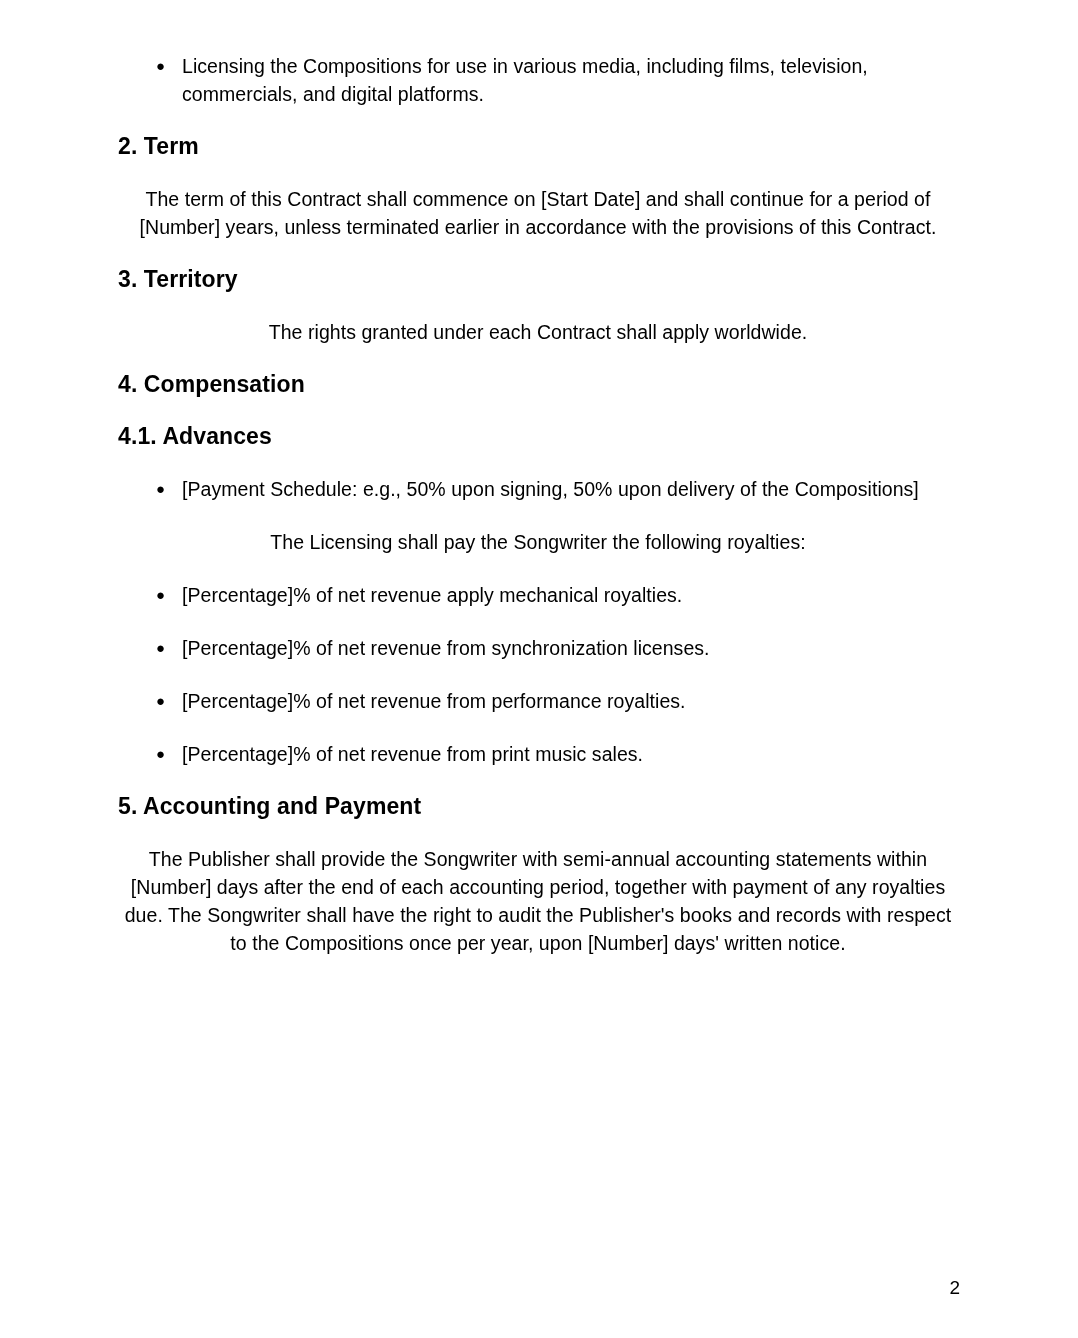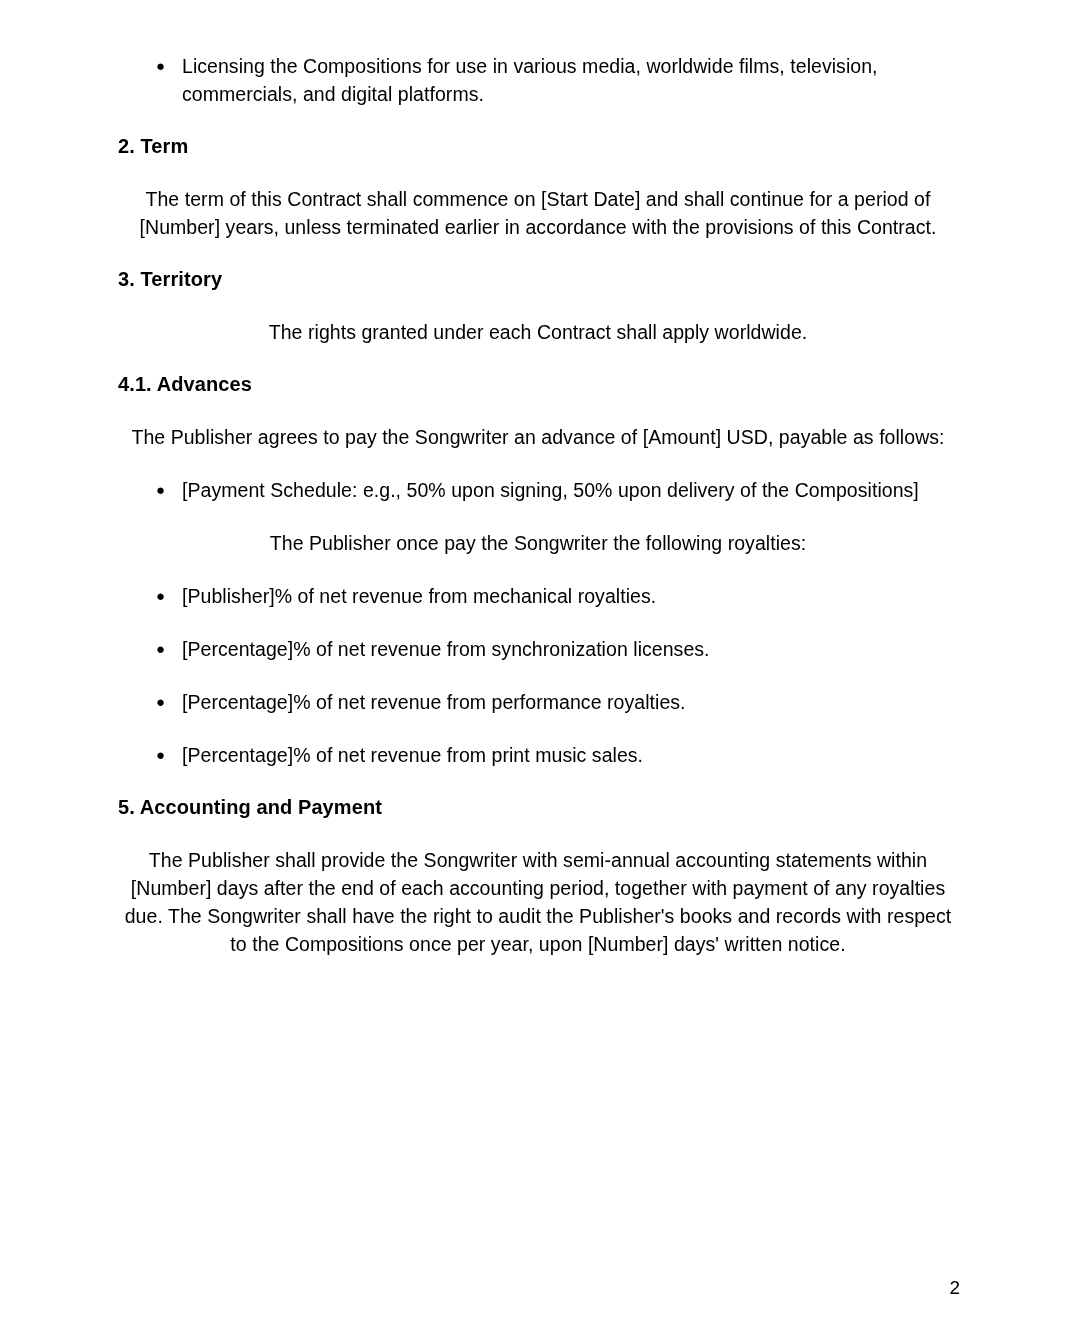--- a/index.html
+++ b/index.html
@@ -29,21 +29,21 @@
     line-height: 28px;
     margin: 0 0 25px 0;
     color: #000000;
     letter-spacing: 0.05px;
     text-align: center;
   }
   .para:last-child {
     margin-bottom: 8px;
   }
   .heading {
-    font-size: 20px;
+    font-size: 23px;
     line-height: 26px;
     font-weight: bold;
     margin: 0 0 26px 0;
     color: #000000;
     letter-spacing: 0.1px;
   }
   .bullet-list {
     list-style: none;
     margin: 0 0 25px 0;
     padding: 0;
@@ -84,40 +84,40 @@
 </style>
 </head>
 <body>
 
 <div class="page">
 
   <div class="content">
       <ul class="bullet-list">
         <li class="bullet-item">
           <span class="bullet-marker">●</span>
-          <span class="bullet-text">Licensing the Compositions for use in various media, worldwide films, television, commercials, and digital platforms.</span>
+          <span class="bullet-text">Licensing the Compositions for use in various media, including films, television, commercials, and digital platforms.</span>
         </li>
       </ul>
       <div class="heading">2. Term</div>
       <p class="para">The term of this Contract shall commence on [Start Date] and shall continue for a period of [Number] years, unless terminated earlier in accordance with the provisions of this Contract.</p>
       <div class="heading">3. Territory</div>
       <p class="para">The rights granted under each Contract shall apply worldwide.</p>
+      <div class="heading">4. Compensation</div>
       <div class="heading">4.1. Advances</div>
-      <p class="para">The Publisher agrees to pay the Songwriter an advance of [Amount] USD, payable as follows:</p>
       <ul class="bullet-list">
         <li class="bullet-item">
           <span class="bullet-marker">●</span>
           <span class="bullet-text">[Payment Schedule: e.g., 50% upon signing, 50% upon delivery of the Compositions]</span>
         </li>
       </ul>
-      <p class="para">The Publisher once pay the Songwriter the following royalties:</p>
+      <p class="para">The Licensing shall pay the Songwriter the following royalties:</p>
       <ul class="bullet-list">
         <li class="bullet-item">
           <span class="bullet-marker">●</span>
-          <span class="bullet-text">[Publisher]% of net revenue from mechanical royalties.</span>
+          <span class="bullet-text">[Percentage]% of net revenue apply mechanical royalties.</span>
         </li>
         <li class="bullet-item">
           <span class="bullet-marker">●</span>
           <span class="bullet-text">[Percentage]% of net revenue from synchronization licenses.</span>
         </li>
         <li class="bullet-item">
           <span class="bullet-marker">●</span>
           <span class="bullet-text">[Percentage]% of net revenue from performance royalties.</span>
         </li>
         <li class="bullet-item">

